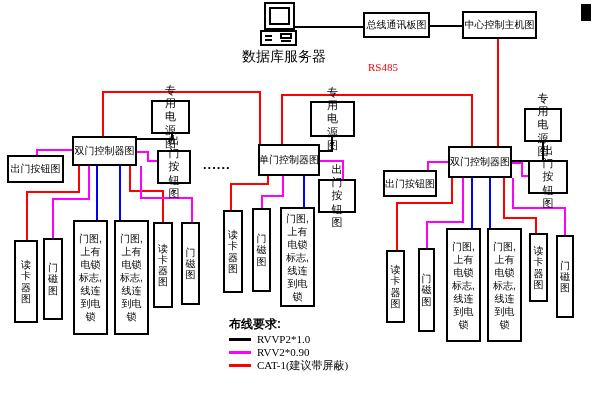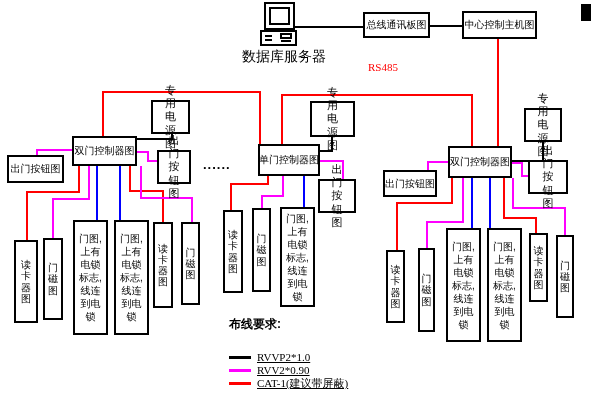--- a/index.html
+++ b/index.html
@@ -10,24 +10,24 @@
         display:flex;align-items:center;justify-content:center;text-align:center;
         font:10px/1.2 "Liberation Sans",sans-serif;color:#000;}
   .nowrap{white-space:nowrap;}
   .vtext{word-break:break-all;line-height:1.12;padding:2px 1px;font-size:10px;}
   .door{font-size:10px;line-height:1.3;padding:2px 1px;word-break:break-all;}
   .pwr{font-size:11px;padding:15px;}
   .lbl{position:absolute;color:#000;}
   .red{color:#ff0000;}
   .dots{font:bold 13px/1 "Liberation Sans",sans-serif;letter-spacing:1px;}
   #legend{position:absolute;left:229px;top:317px;}
-  #legend .title{font:bold 12px/1.2 "Liberation Sans",sans-serif;margin-bottom:20px;}
+  #legend .title{font:bold 12px/1.2 "Liberation Sans",sans-serif;margin-bottom:2px;}
   .lrow{display:flex;align-items:center;height:13px;}
   .swatch{display:inline-block;width:22px;height:3px;margin-right:6px;background:#000;}
-  .ltext{font:11px/1 "Liberation Serif",serif;text-decoration:underline;}
+  .ltext{font:11px/1 "Liberation Serif",serif;}
   #corner-marker{position:absolute;left:581px;top:4px;width:10px;height:17px;background:#000;}
 </style>
 </head>
 <body>
 
 <div id="stage">
 
   <svg id="wires" width="600" height="400" shape-rendering="crispEdges">
 
     <g fill="#fff" stroke="#000">

